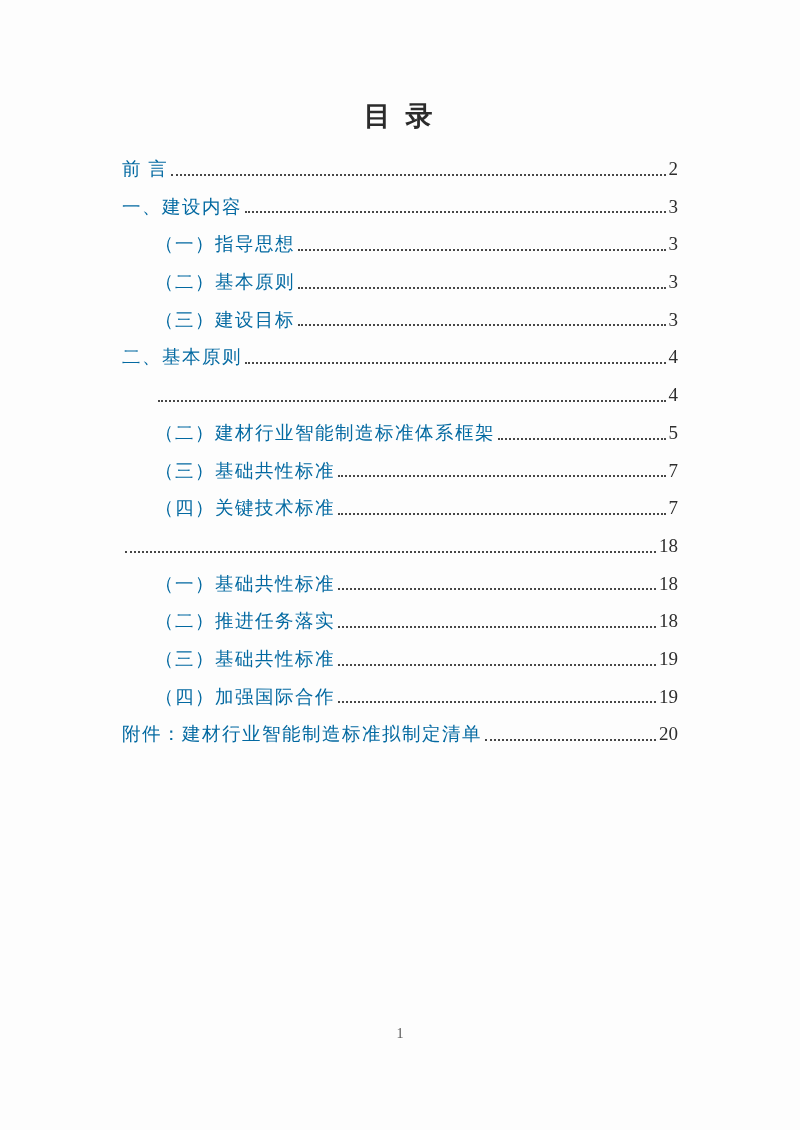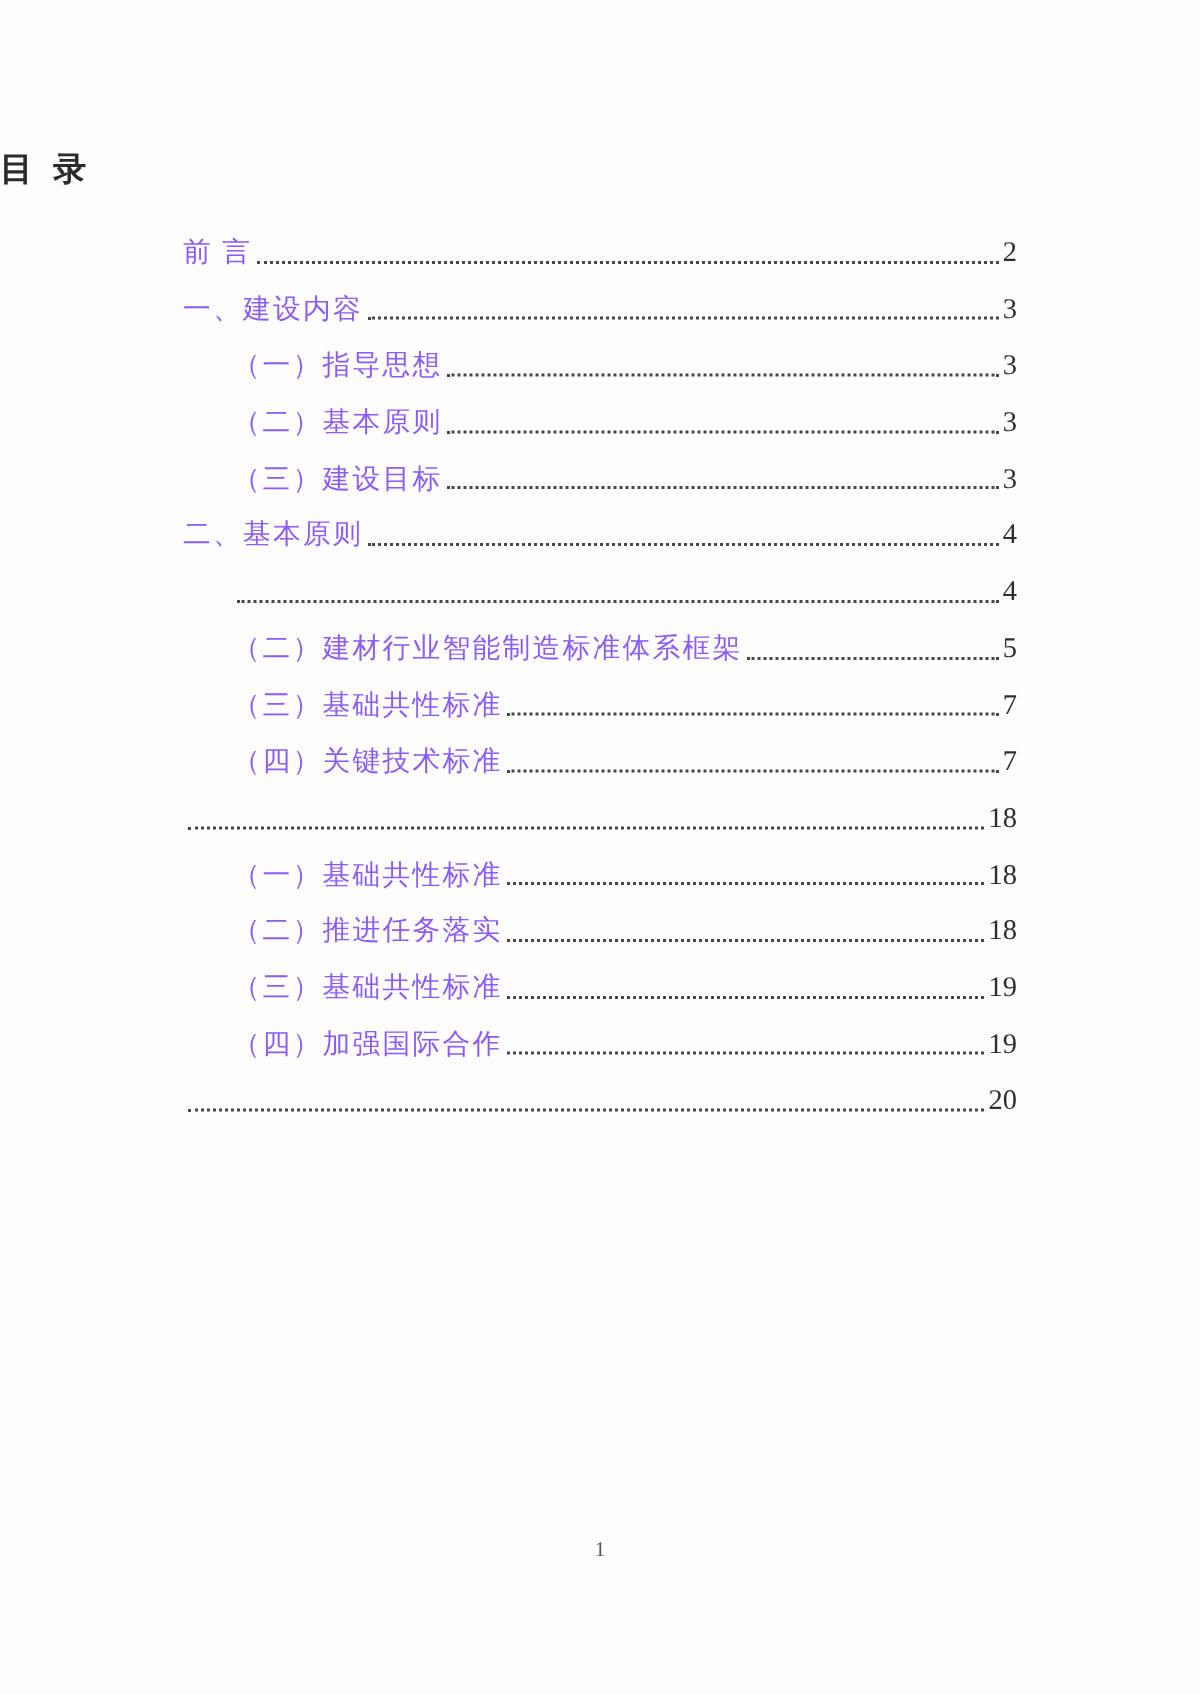--- a/index.html
+++ b/index.html
@@ -17,21 +17,22 @@
     color: #313131;
     overflow: hidden;
     box-sizing: border-box;
   }
   .toc-title {
     position: absolute;
     top: 98px;
     left: 0;
     right: 0;
     margin: 0;
-    font-size: 22px;
+    text-align: center;
+    font-size: 27px;
     font-weight: bold;
     letter-spacing: 4px;
     color: #2b2b2b;
   }
   .toc-list {
     position: absolute;
     top: 150px;
     left: 122px;
     right: 122px;
   }
@@ -42,21 +43,21 @@
     line-height: 37.7px;
     font-size: 18.5px;
     white-space: nowrap;
   }
   .toc-row.indent {
     padding-left: 33px;
     font-family: Liberation Serif, serif;
   }
   .toc-label {
     letter-spacing: 1.5px;
-    color: #8b5cf6;
+    color: #0369a1;
   }
   .toc-leader {
     flex: 1;
     min-width: 16px;
     align-self: flex-end;
     margin: 0 3px 12px 3px;
     border-bottom: 2px dotted #474747;
   }
   .toc-num {
     font-size: 19px;
@@ -148,19 +149,20 @@
         <span class="toc-label">（三）基础共性标准</span>
         <span class="toc-leader"></span>
         <span class="toc-num">19</span>
       </div>
       <div class="toc-row indent">
         <span class="toc-label">（四）加强国际合作</span>
         <span class="toc-leader"></span>
         <span class="toc-num">19</span>
       </div>
       <div class="toc-row">
+        <span class="toc-label">附件：建材行业智能制造标准拟制定清单</span>
         <span class="toc-leader"></span>
         <span class="toc-num">20</span>
       </div>
     </div>
 
   <div class="page-footer">1</div>
 </div>
 
 </body></html>

